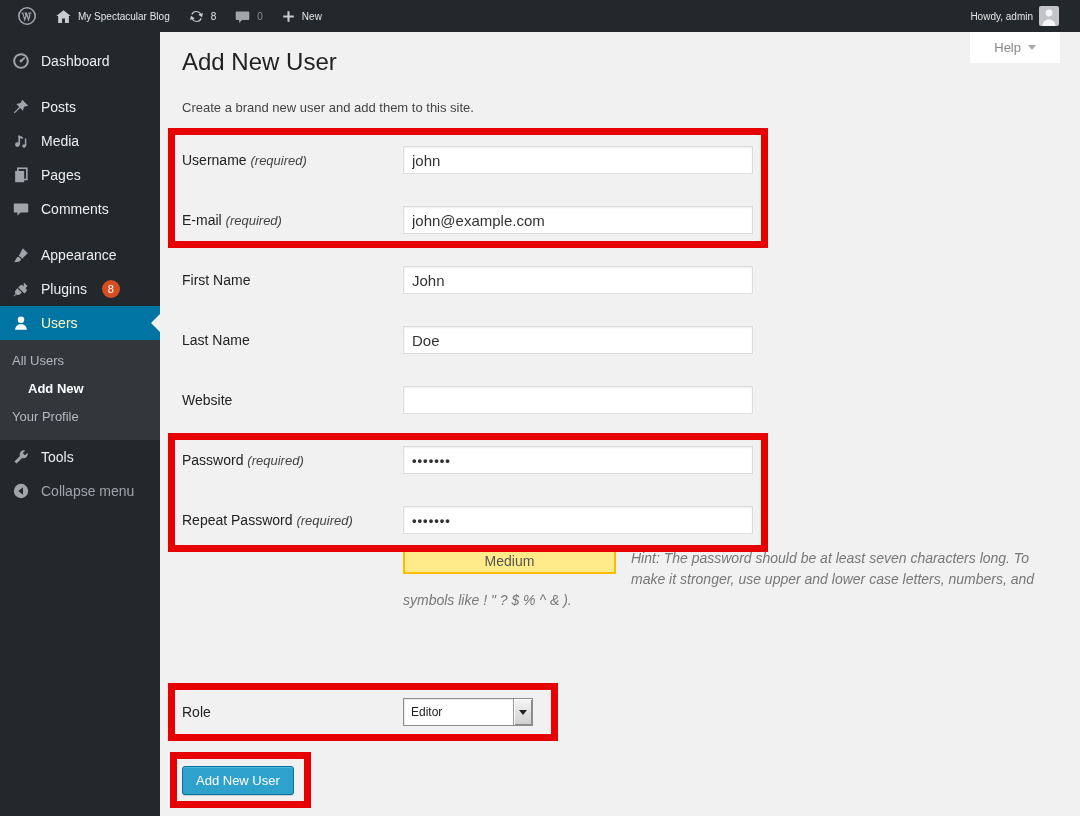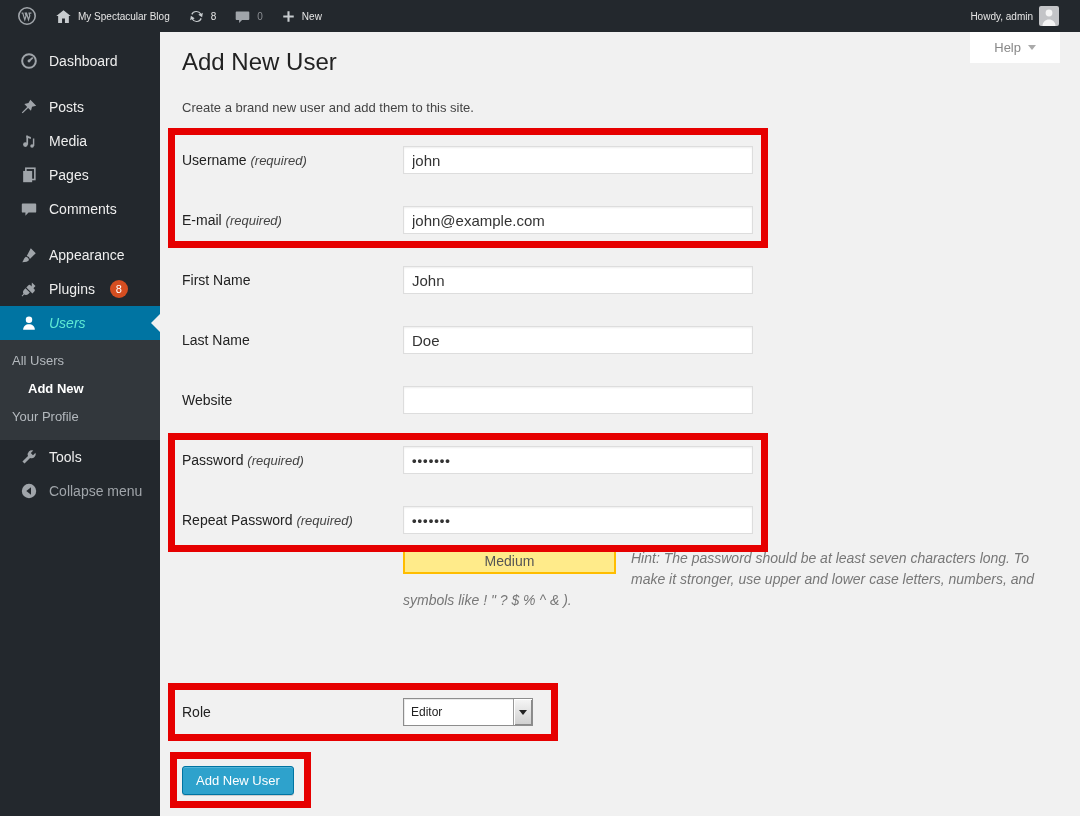--- a/index.html
+++ b/index.html
@@ -21,25 +21,25 @@
   .ab-spacer { flex:1; }
   .howdy { color:#e5e5e5; }
   .avatar { width:20px; height:20px; background:#c3c4c7; border-radius:2px; display:flex; align-items:flex-end; justify-content:center; overflow:hidden; }
   
   .sidebar {
     position:absolute; top:32px; left:0; width:160px; height:784px;
     background:#23282d; color:#eee; font-size:14px; padding-top:12px;
   }
   .menu-item {
     height:34px; display:flex; align-items:center; gap:9px;
-    padding-left:18px; color:#eee; cursor:pointer; position:relative;
+    padding-left:10px; color:#eee; cursor:pointer; position:relative;
   }
   .menu-item .mi-icon { width:22px; display:flex; justify-content:center; color:#a0a5aa; }
   .menu-item.sep { margin-top:12px; }
-  .menu-item.active { background:#0074a2; color:#5eead4;font-style:italic; }
+  .menu-item.active { background:#0074a2; color:#fef9c3; }
   .menu-item.active .mi-icon { color:#fff; }
   .menu-item.dim-label { color:#a0a5aa; }
   .active-arrow {
     position:absolute; right:0; top:50%; margin-top:-9px;
     width:0; height:0; border-top:9px solid transparent;
     border-bottom:9px solid transparent; border-right:9px solid #f1f1f1;
   }
   .badge {
     margin-left:6px; background:#d54e21; color:#fff; border-radius:50%;
     min-width:18px; height:18px; line-height:18px; text-align:center;

